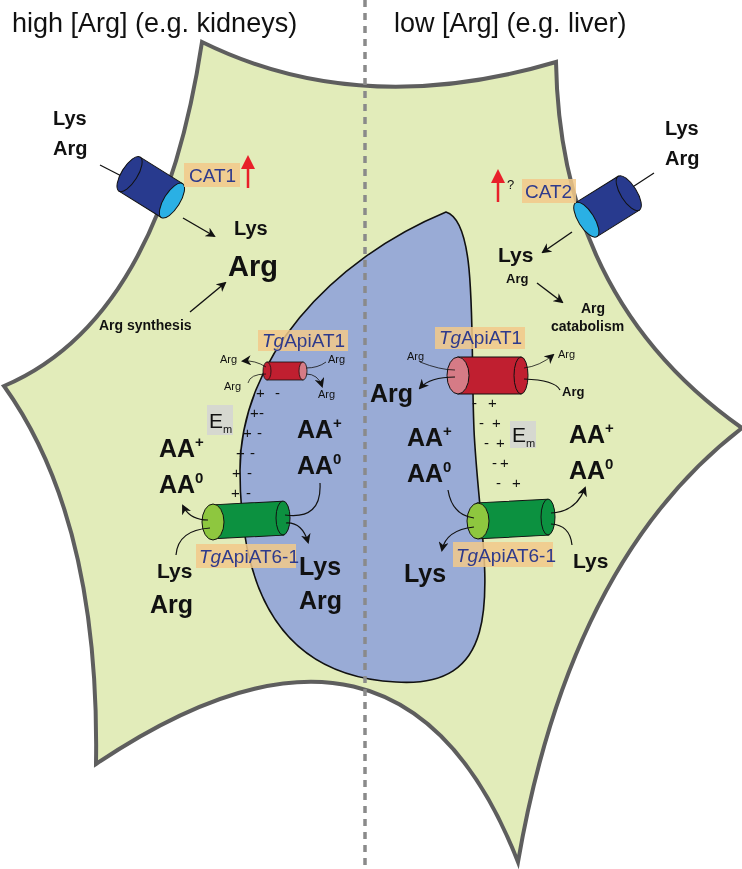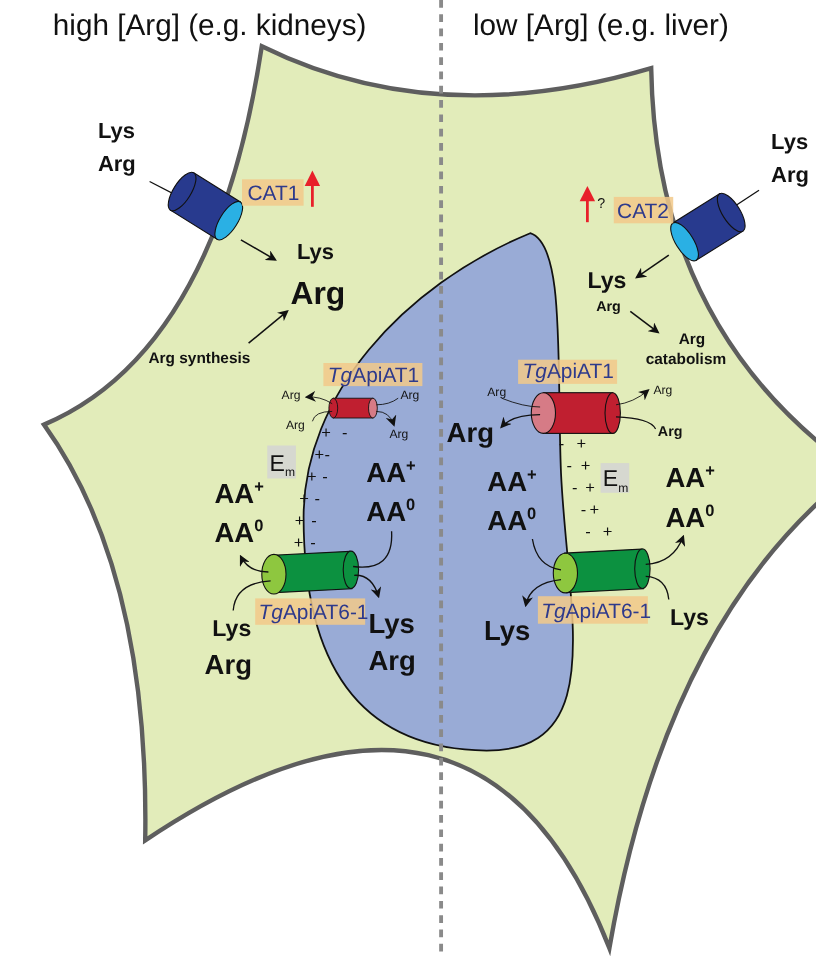--- a/index.html
+++ b/index.html
@@ -1,18 +1,18 @@
 <!DOCTYPE html>
 <html><head>
 <meta charset="utf-8">
 <style>
   html, body { margin: 0; padding: 0; background: #ffffff; }
   body { width: 742px; height: 869px; position: relative; overflow: hidden;
          font-family: "Liberation Sans", sans-serif; }
-  #stage { position: absolute; left: 0; top: 0; width: 644px; height: 869px; margin-left: 36px; }
+  #stage { position: absolute; left: 0; top: 0; width: 644px; height: 869px; }
   svg text { font-family: "Liberation Sans", sans-serif; }
   .lbl { font-weight: bold; fill: #111; }
   .hdr { font-size: 27px; fill: #111; }
   .tbox { fill: #f2c98a; opacity: 0.85; }
   .tname { fill: #2e3a8c; font-size: 19px; }
   .em-box { fill: #d6d8d0; }
   .sign { font-size: 15px; fill: #111; }
 </style>
 </head>
 <body>

